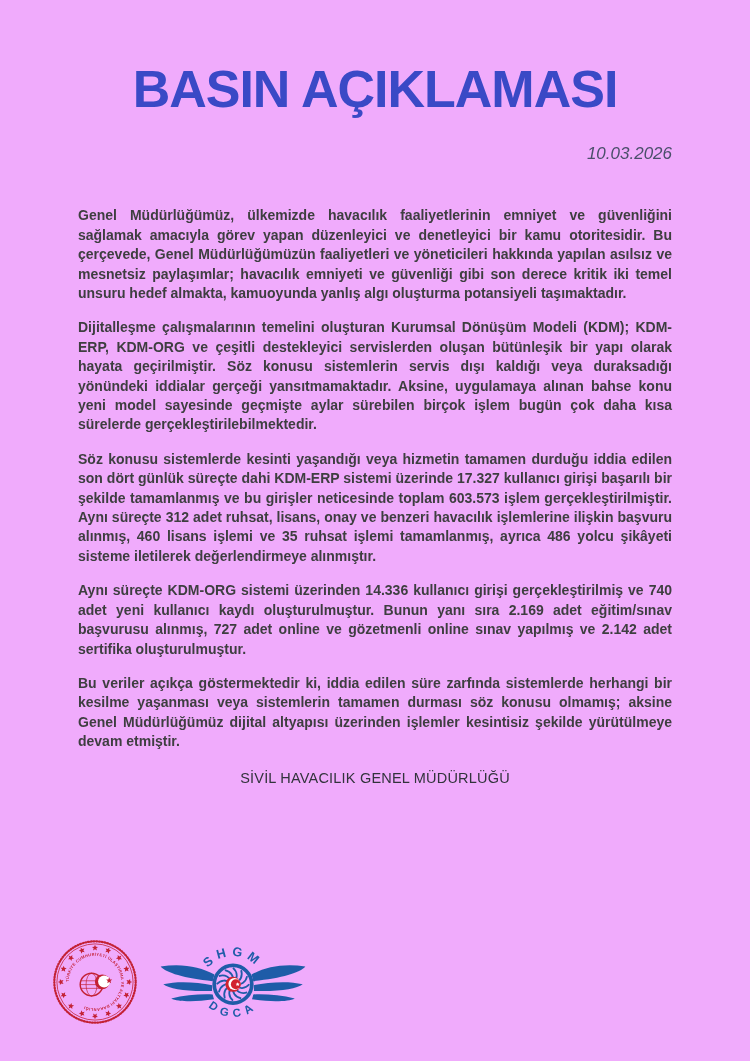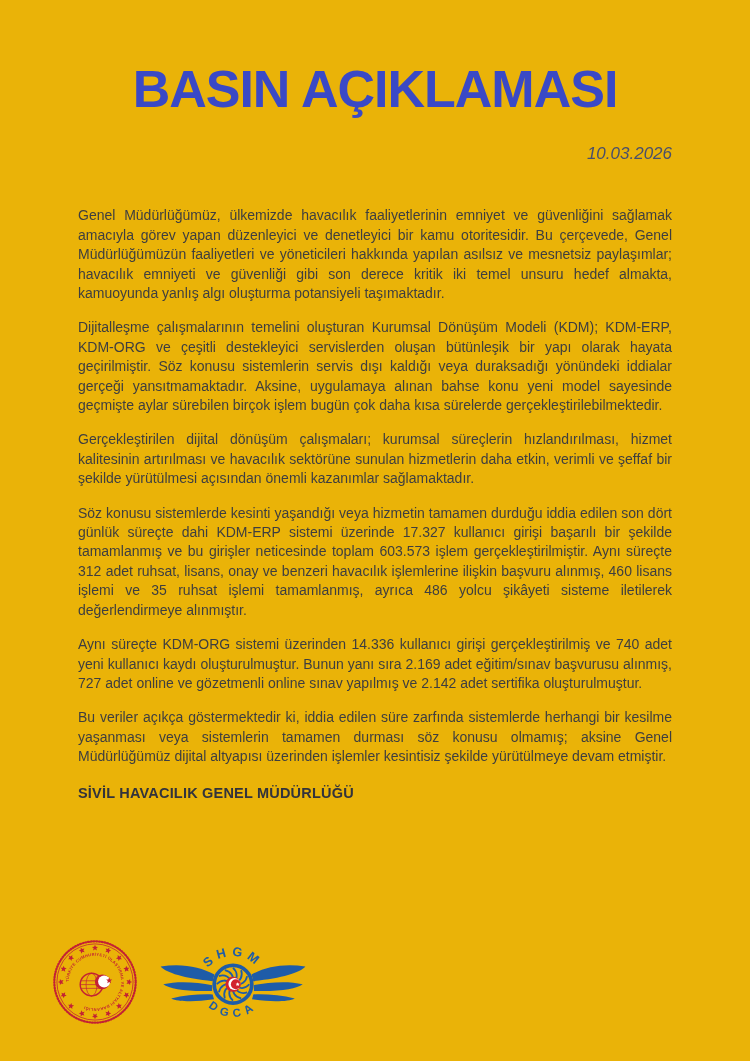--- a/index.html
+++ b/index.html
@@ -1,20 +1,20 @@
 <!DOCTYPE html>
 <html style="--title-blue: #3a49c6; --date-navy: #4a4f6b; --body-text: #3e3e40; --signature-dark: #32333c; --ministry-red: #c32134; --shgm-blue: #1e5ca8; --hub-red: #d2232e;"><head>
 <meta charset="utf-8">
 <style>
   html, body { margin: 0; padding: 0; background: #ffffff; }
   .page {
     position: relative;
     width: 750px;
     height: 1061px;
-    background: #eab308;
+    background: #f0abfc;
     overflow: hidden;
     font-family: "Liberation Sans", sans-serif;
     margin: 0 auto;
   }
   .title {
     margin: 58px 0 0;
     text-align: center;
     font-size: 52px;
     line-height: 1.2;
     font-weight: 800;
@@ -29,27 +29,27 @@
     font-style: italic;
     color: var(--date-navy, #4a4f6b);
   }
   .content {
     margin: 42px 78px 0;
     font-size: 14px;
     line-height: 19.4px;
     color: var(--body-text, #3e3e40);
     text-align: justify;
   }
-  .content p { margin: 8px 0 15px; }
+  .content p { margin: 8px 0 15px; font-weight: bold; }
   .content p:last-child { margin-bottom: 0; }
   .signature {
     margin: 18px 78px 0;
-    text-align: left;
+    text-align: center;
     font-size: 14.5px;
-    font-weight: 700;
+    font-weight: 400;
     letter-spacing: 0.2px;
     color: var(--signature-dark, #32333c);
   }
   .logos {
     position: absolute;
     left: 52px;
     top: 936px;
     display: flex;
     align-items: center;
     gap: 20px;
@@ -62,21 +62,20 @@
 
 <div class="page">
 
   <h1 class="title">BASIN AÇIKLAMASI</h1>
 
   <div class="date">10.03.2026</div>
 
   <div class="content">
     <p>Genel Müdürlüğümüz, ülkemizde havacılık faaliyetlerinin emniyet ve güvenliğini sağlamak amacıyla görev yapan düzenleyici ve denetleyici bir kamu otoritesidir. Bu çerçevede, Genel Müdürlüğümüzün faaliyetleri ve yöneticileri hakkında yapılan asılsız ve mesnetsiz paylaşımlar; havacılık emniyeti ve güvenliği gibi son derece kritik iki temel unsuru hedef almakta, kamuoyunda yanlış algı oluşturma potansiyeli taşımaktadır.</p>
     <p>Dijitalleşme çalışmalarının temelini oluşturan Kurumsal Dönüşüm Modeli (KDM); KDM-ERP, KDM-ORG ve çeşitli destekleyici servislerden oluşan bütünleşik bir yapı olarak hayata geçirilmiştir. Söz konusu sistemlerin servis dışı kaldığı veya duraksadığı yönündeki iddialar gerçeği yansıtmamaktadır. Aksine, uygulamaya alınan bahse konu yeni model sayesinde geçmişte aylar sürebilen birçok işlem bugün çok daha kısa sürelerde gerçekleştirilebilmektedir.</p>
-    <p>Gerçekleştirilen dijital dönüşüm çalışmaları; kurumsal süreçlerin hızlandırılması, hizmet kalitesinin artırılması ve havacılık sektörüne sunulan hizmetlerin daha etkin, verimli ve şeffaf bir şekilde yürütülmesi açısından önemli kazanımlar sağlamaktadır.</p>
     <p>Söz konusu sistemlerde kesinti yaşandığı veya hizmetin tamamen durduğu iddia edilen son dört günlük süreçte dahi KDM-ERP sistemi üzerinde 17.327 kullanıcı girişi başarılı bir şekilde tamamlanmış ve bu girişler neticesinde toplam 603.573 işlem gerçekleştirilmiştir. Aynı süreçte 312 adet ruhsat, lisans, onay ve benzeri havacılık işlemlerine ilişkin başvuru alınmış, 460 lisans işlemi ve 35 ruhsat işlemi tamamlanmış, ayrıca 486 yolcu şikâyeti sisteme iletilerek değerlendirmeye alınmıştır.</p>
     <p>Aynı süreçte KDM-ORG sistemi üzerinden 14.336 kullanıcı girişi gerçekleştirilmiş ve 740 adet yeni kullanıcı kaydı oluşturulmuştur. Bunun yanı sıra 2.169 adet eğitim/sınav başvurusu alınmış, 727 adet online ve gözetmenli online sınav yapılmış ve 2.142 adet sertifika oluşturulmuştur.</p>
     <p>Bu veriler açıkça göstermektedir ki, iddia edilen süre zarfında sistemlerde herhangi bir kesilme yaşanması veya sistemlerin tamamen durması söz konusu olmamış; aksine Genel Müdürlüğümüz dijital altyapısı üzerinden işlemler kesintisiz şekilde yürütülmeye devam etmiştir.</p>
   </div>
 
   <div class="signature">SİVİL HAVACILIK GENEL MÜDÜRLÜĞÜ</div>
 
   <div class="logos">
 
     <svg class="seal-icon" viewBox="0 0 100 100" width="86" height="92" aria-hidden="true">

